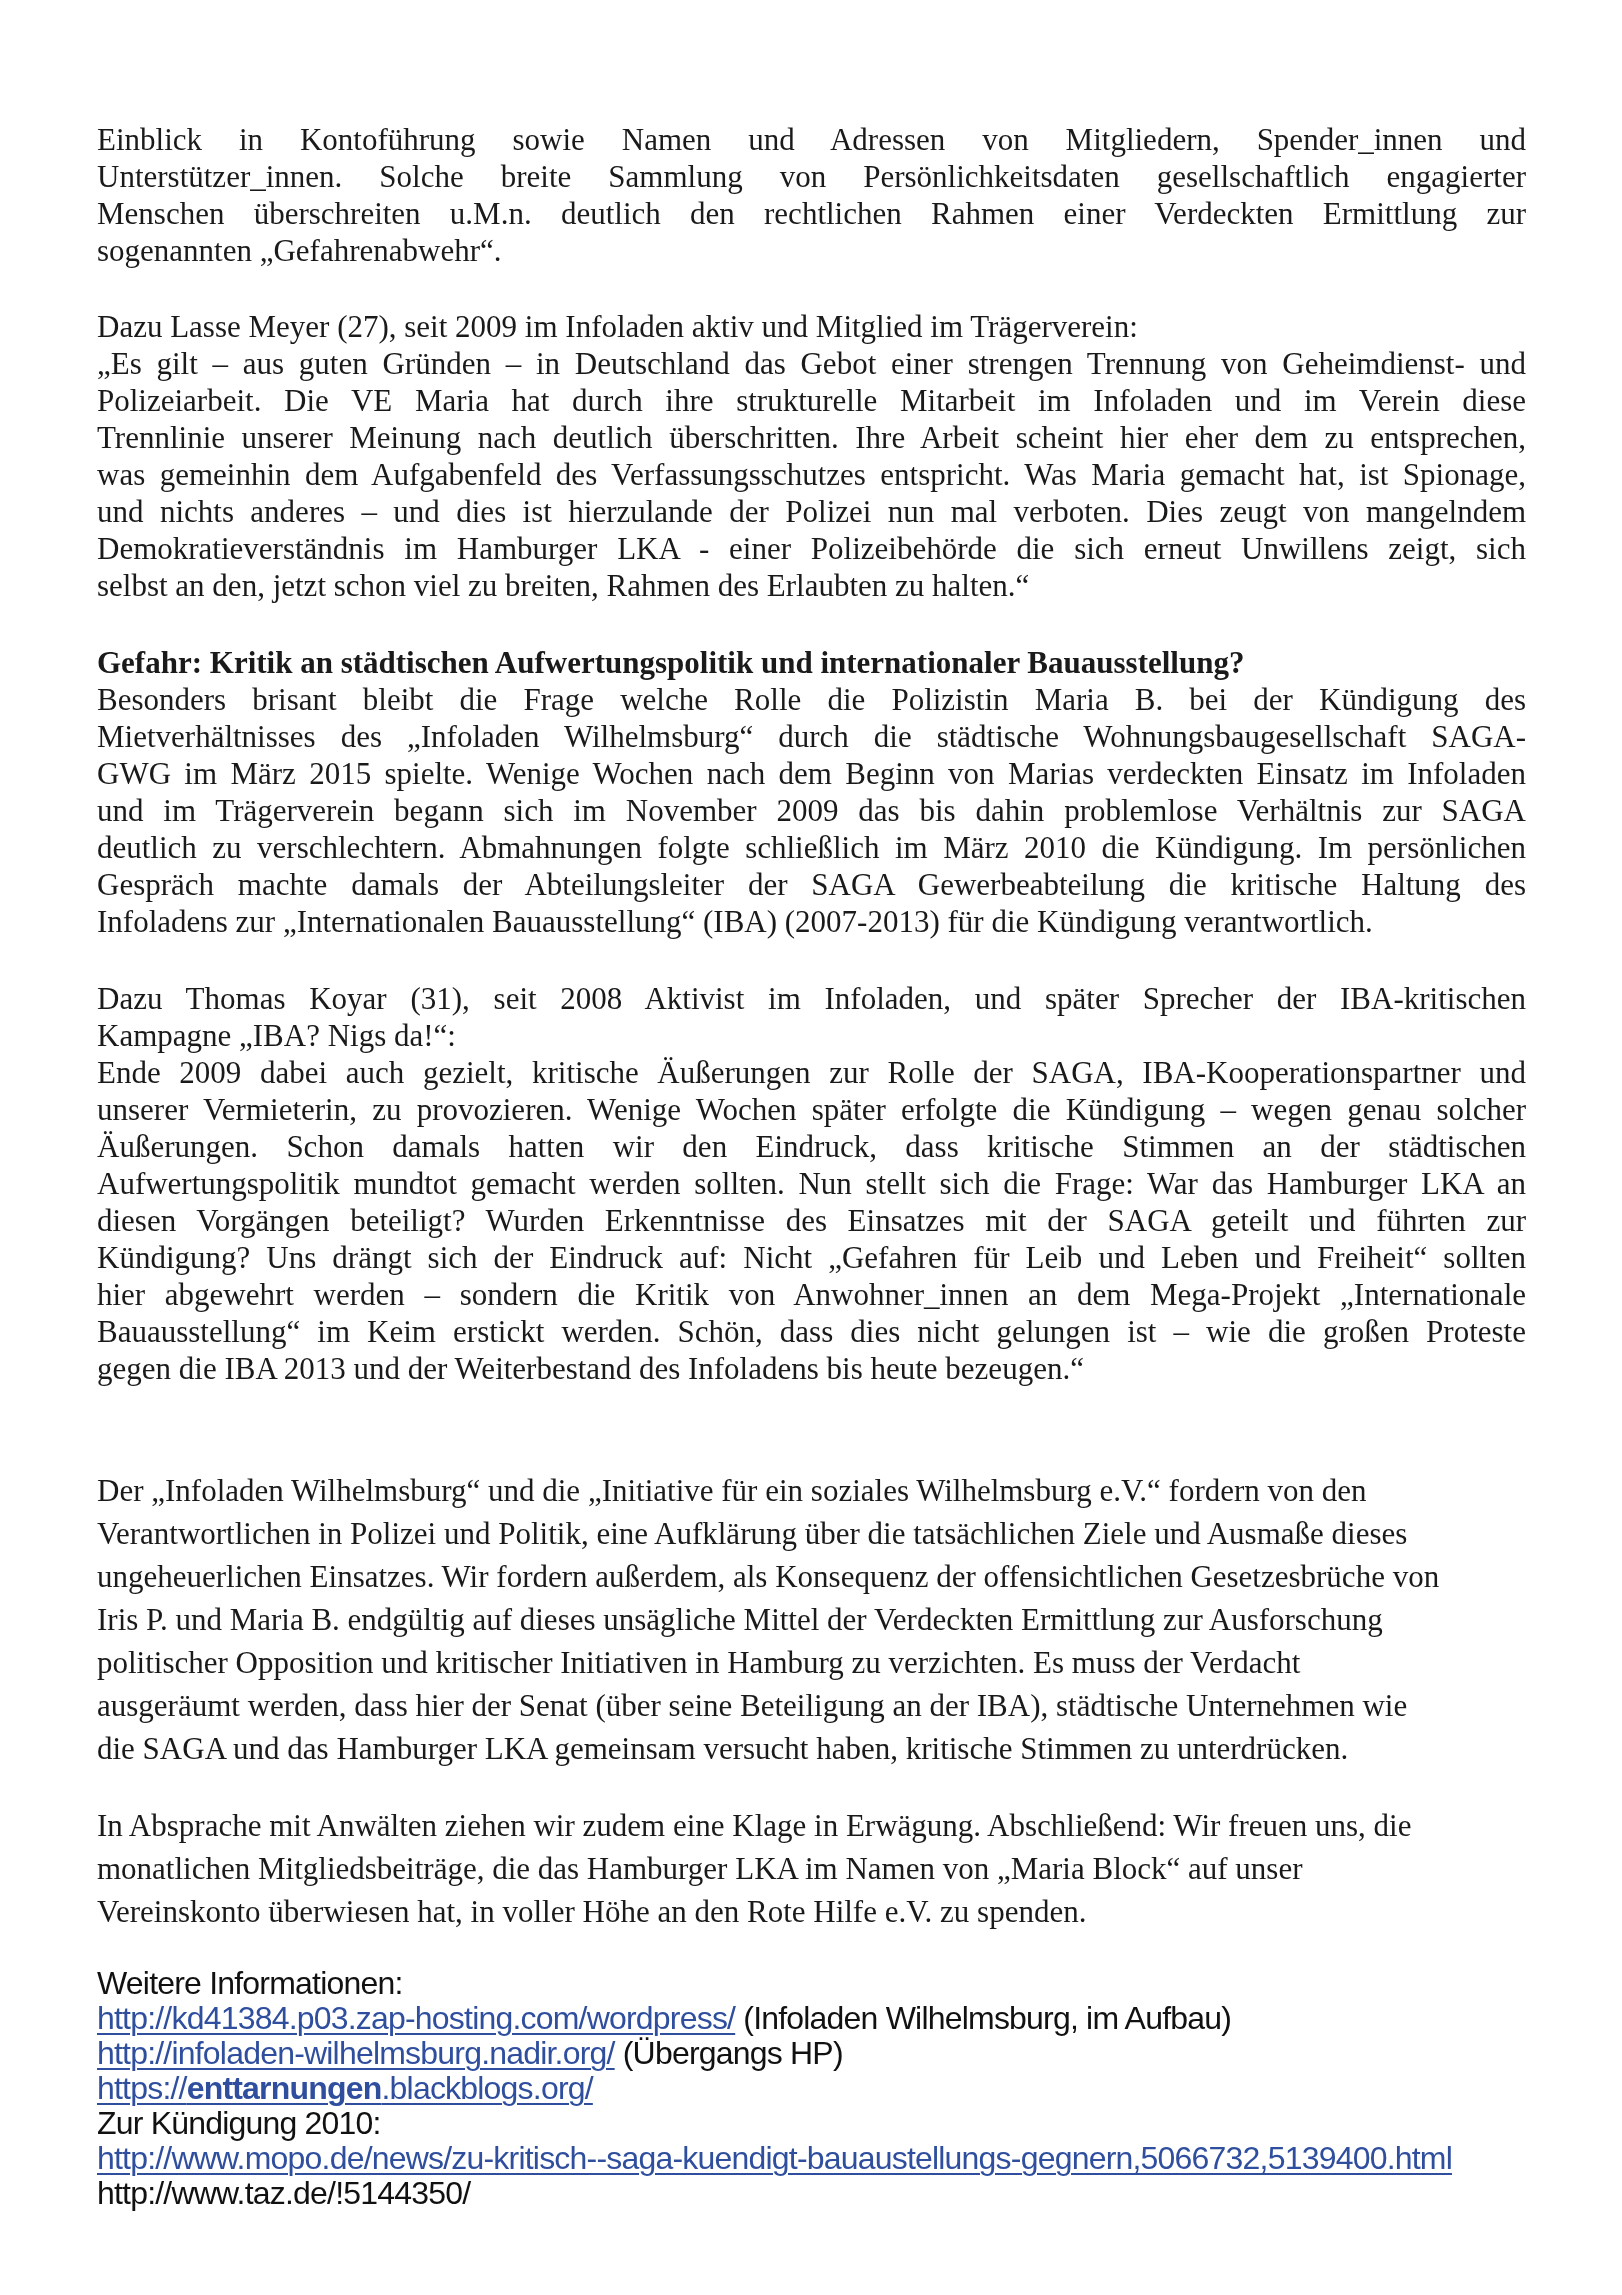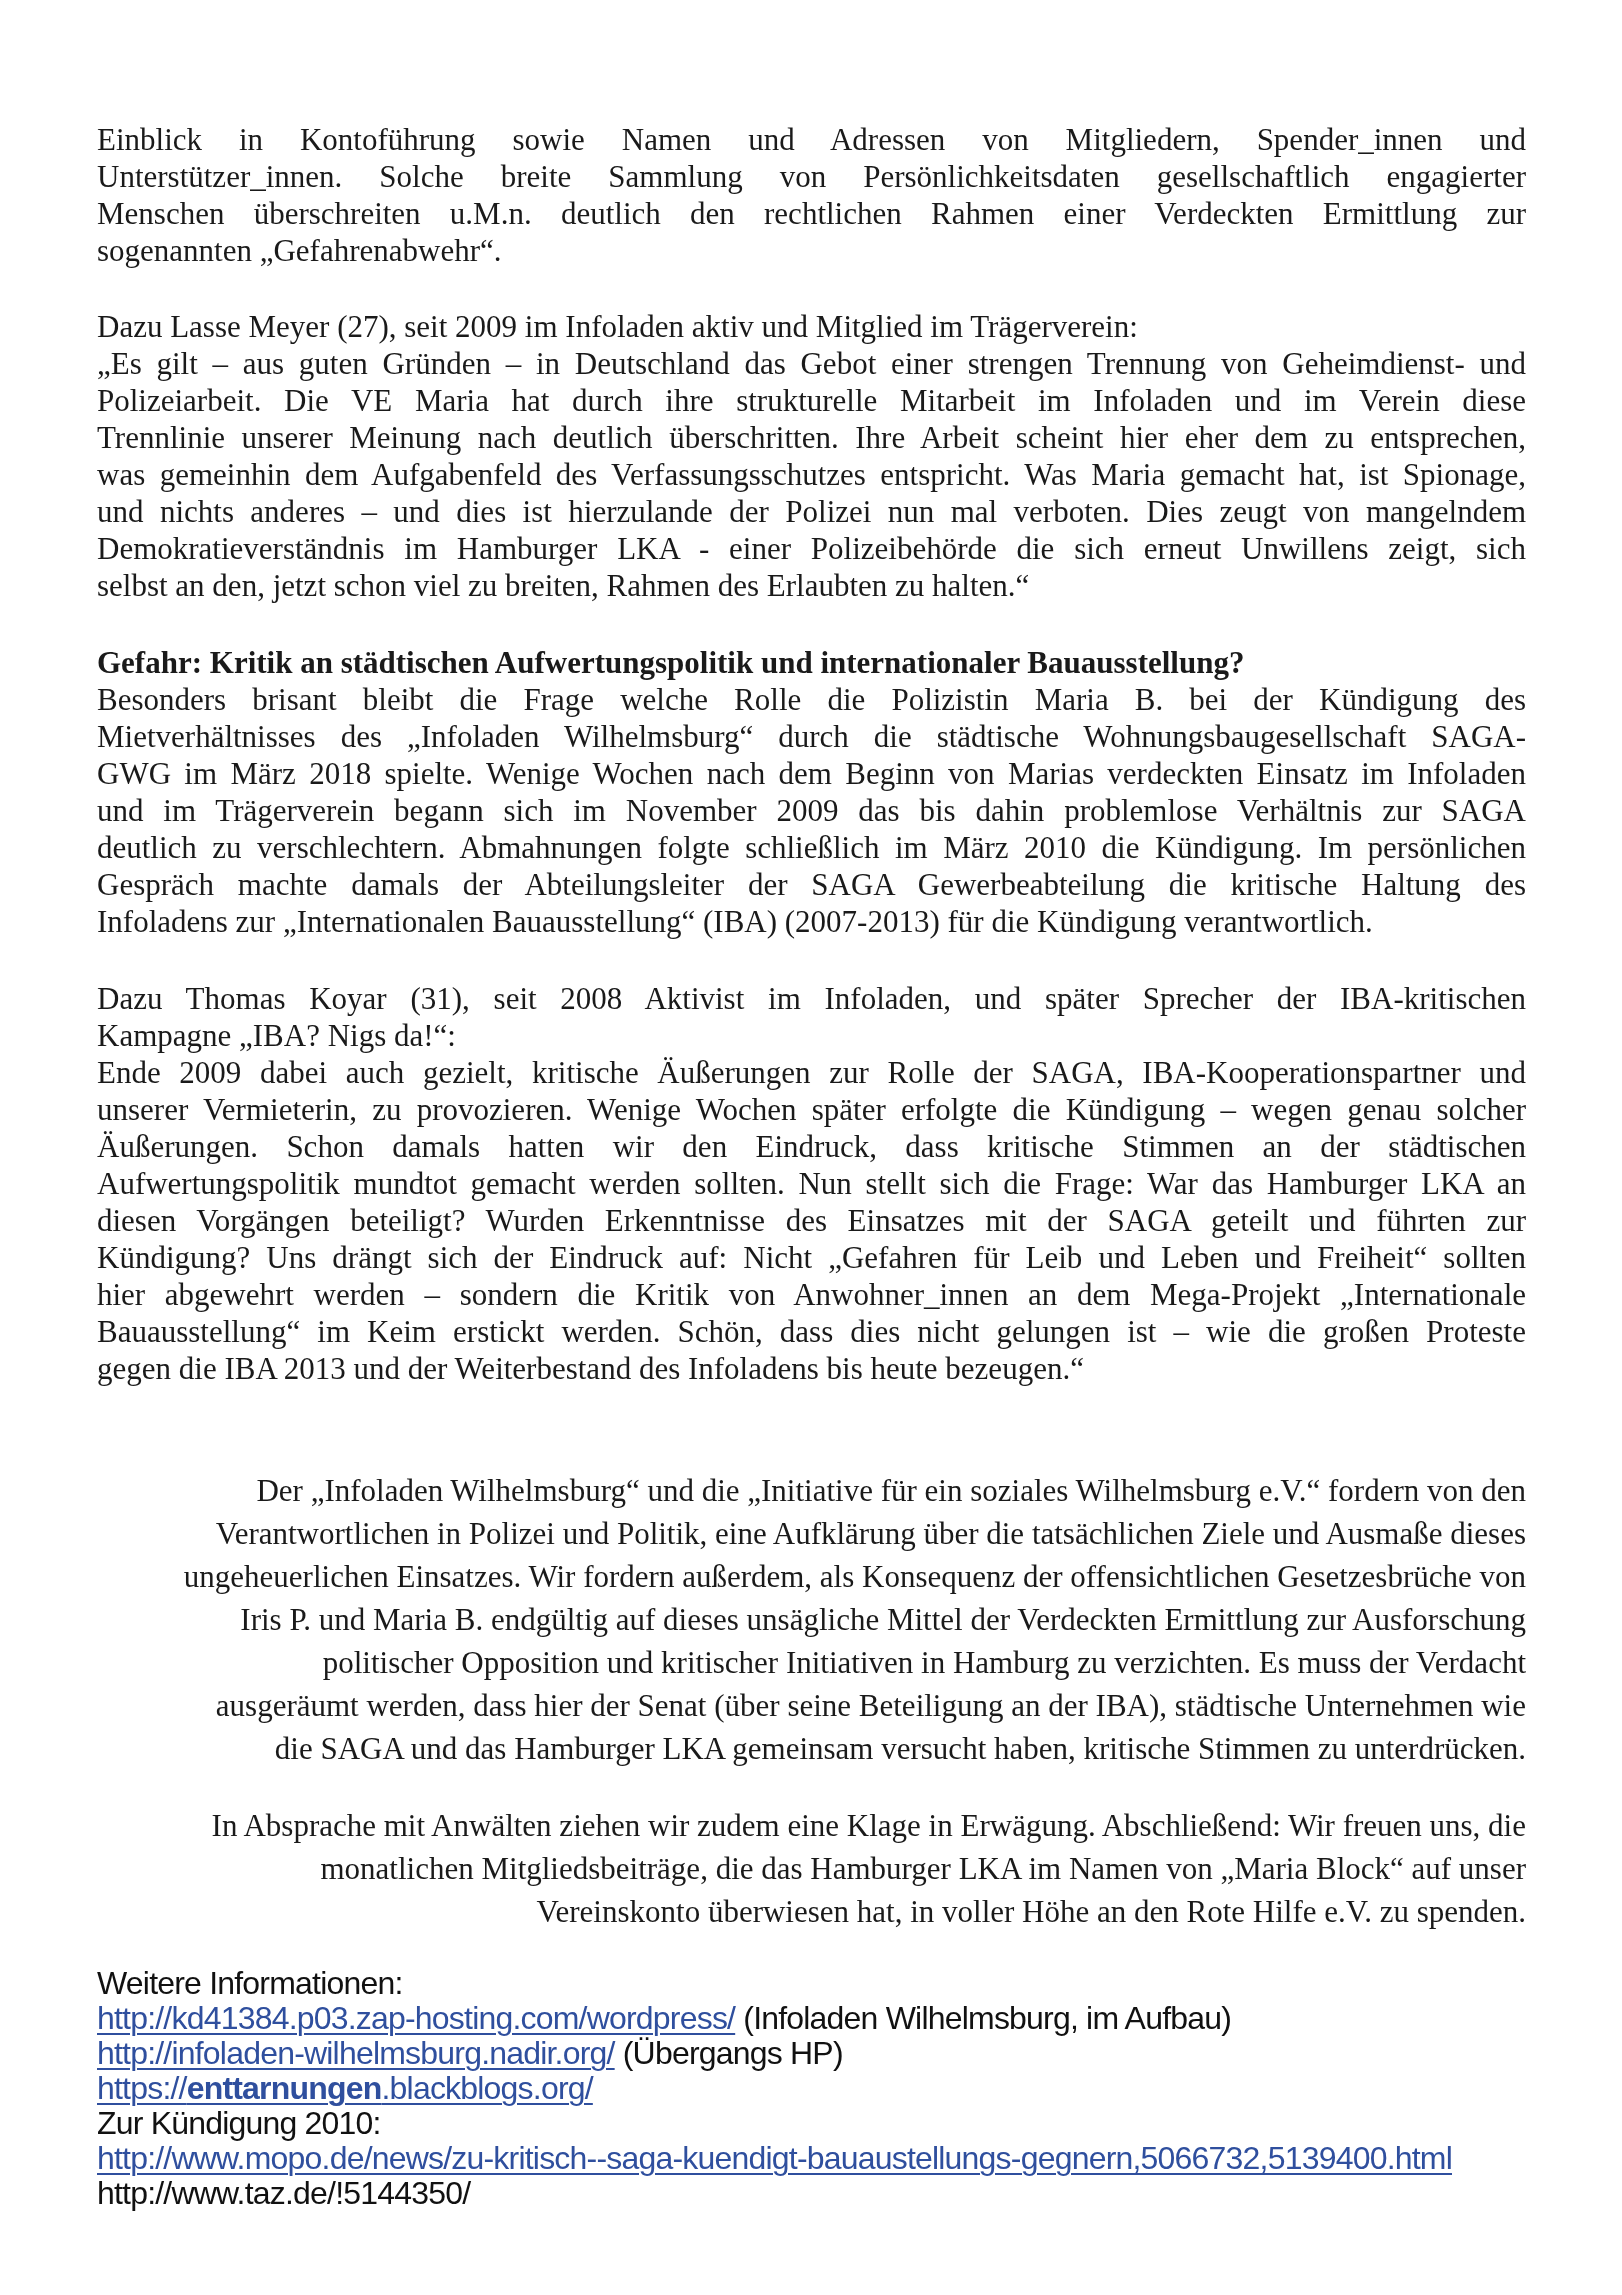--- a/index.html
+++ b/index.html
@@ -5,21 +5,21 @@
   html, body { margin: 0; padding: 0; background: #ffffff; }
   body { width: 1622px; height: 2295px; position: relative; overflow: hidden; }
   .page { position: absolute; left: 97px; top: 97px; width: 1429px; color: #1a1a1a; }
   .serif { font-family: "Liberation Serif", "DejaVu Serif", serif; font-size: 31px; }
   .sans { font-family: "Liberation Sans", "DejaVu Sans", sans-serif; font-size: 32px; letter-spacing: -0.8px; }
   .line { display: block; white-space: nowrap; height: 37px; line-height: 37px; }
   .line.j { text-align: justify; text-align-last: justify; white-space: normal; }
   .block { position: absolute; left: 0; width: 1429px; margin-top: 24px; }
   .italic { }
   .bold { font-weight: bold; }
-  .loose .line { height: 43px; line-height: 43px; text-align: right; }
+  .loose .line { height: 43px; line-height: 43px; }
   .links .line { height: 35px; line-height: 35px; }
   a.link { color: #2f4f9e; text-decoration: underline; text-decoration-thickness: 2px; text-underline-offset: 3.9px; }
   a.link b { font-weight: bold; }
   .plain { color: #111; }
 </style>
 </head>
 <body>
 
 <div class="page">
 
@@ -38,21 +38,21 @@
     <span class="line j">was gemeinhin dem Aufgabenfeld des Verfassungsschutzes entspricht. Was Maria gemacht hat, ist Spionage,</span>
     <span class="line j">und nichts anderes – und dies ist hierzulande der Polizei nun mal verboten. Dies zeugt von mangelndem</span>
     <span class="line j">Demokratieverständnis im Hamburger LKA - einer Polizeibehörde die sich erneut Unwillens zeigt, sich</span>
     <span class="line">selbst an den, jetzt schon viel zu breiten, Rahmen des Erlaubten zu halten.“</span>
   </div>
 
   <div class="block serif" style="top:523px">
     <span class="line bold">Gefahr: Kritik an städtischen Aufwertungspolitik und internationaler Bauausstellung?</span>
     <span class="line j">Besonders brisant bleibt die Frage welche Rolle die Polizistin Maria B. bei der Kündigung des</span>
     <span class="line j">Mietverhältnisses des  „Infoladen Wilhelmsburg“ durch die städtische Wohnungsbaugesellschaft SAGA-</span>
-    <span class="line j">GWG im März 2018 spielte. Wenige Wochen nach dem Beginn von Marias verdeckten Einsatz im Infoladen</span>
+    <span class="line j">GWG im März 2015 spielte. Wenige Wochen nach dem Beginn von Marias verdeckten Einsatz im Infoladen</span>
     <span class="line j">und im Trägerverein begann sich im November 2009 das bis dahin problemlose Verhältnis zur SAGA</span>
     <span class="line j">deutlich zu verschlechtern. Abmahnungen folgte schließlich im März 2010 die Kündigung. Im persönlichen</span>
     <span class="line j">Gespräch machte damals der Abteilungsleiter der SAGA Gewerbeabteilung die kritische Haltung des</span>
     <span class="line">Infoladens zur „Internationalen Bauausstellung“ (IBA) (2007-2013) für die Kündigung verantwortlich.</span>
   </div>
 
   <div class="block serif" style="top:859px">
     <span class="line j italic">Dazu Thomas Koyar (31), seit 2008 Aktivist im Infoladen, und später Sprecher der IBA-kritischen</span>
     <span class="line italic">Kampagne „IBA? Nigs da!“:</span>
     <span class="line j">Ende 2009 dabei auch gezielt, kritische Äußerungen zur Rolle der SAGA, IBA-Kooperationspartner und</span>

